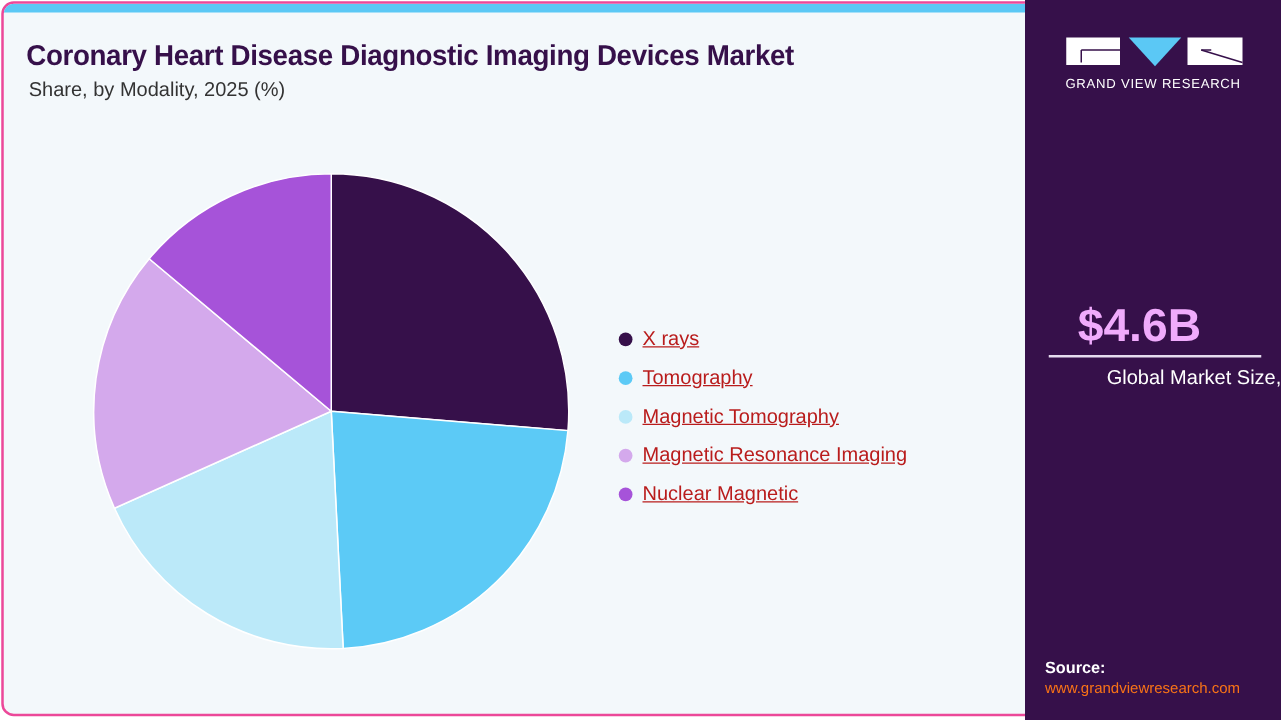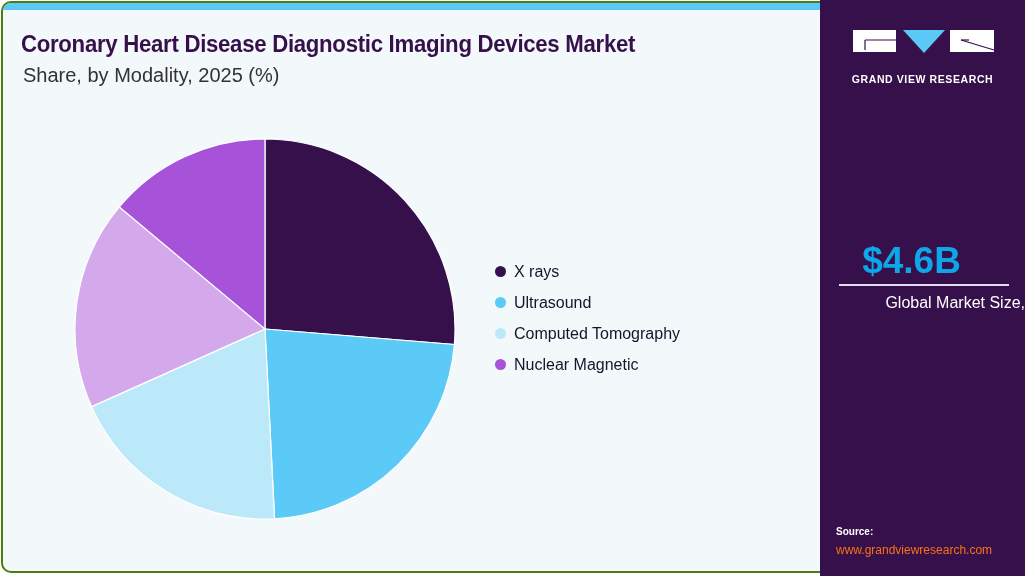--- a/index.html
+++ b/index.html
@@ -4,75 +4,75 @@
 <style>
   html, body { margin: 0; padding: 0; }
   body {
     width: 1025px; height: 576px; overflow: hidden;
     background: #ffffff;
     font-family: "Liberation Sans", sans-serif;
     position: relative;
   }
   .frame {
     position: absolute; left: 1px; top: 1px; width: 1021px; height: 572px;
-    border: 2px solid #4d7c0f; border-radius: 10px; box-sizing: border-box;
+    border: 2px solid #ec4899; border-radius: 10px; box-sizing: border-box;
     overflow: hidden; background: #f3f8fb;
   }
   .accent-bar {
     position: absolute; left: 0; top: 0; width: 822px; height: 7px;
     background: #5bc8f5;
   }
   .title {
     position: absolute; left: 18px; top: 28px;
     font-size: 23px; font-weight: bold; color: #36104a;
     letter-spacing: -0.3px; white-space: nowrap;
     transform: scaleX(0.965); transform-origin: left center;
   }
   .subtitle {
     position: absolute; left: 20px; top: 61px;
-    font-size: 20px; color: #333333; white-space: nowrap;
+    font-size: 16px; color: #333333; white-space: nowrap;
   }
   .pie-wrap { position: absolute; left: 0; top: 0; }
   .legend {
     position: absolute; left: 492px; top: 256px;
   }
   .legend-item {
     display: flex; align-items: center; height: 31px;
-    font-size: 16px; color: #0f172a; white-space: nowrap;
+    font-size: 16px; color: #b91c1c; white-space: nowrap; text-decoration: underline;
   }
   .legend-dot {
     width: 11px; height: 11px; border-radius: 50%;
     margin-left: 3px; margin-right: 8px; flex: 0 0 auto;
   }
   .side-panel {
     position: absolute; left: 820px; top: 0; width: 205px; height: 576px;
     background: #36104a;
   }
   .logo {
     position: absolute; left: 31px; top: 28px; width: 145px; height: 27px;
   }
   .logo-text {
-    position: absolute; left: 0; top: 73px; width: 205px; text-align: center;
-    font-size: 10.5px; font-weight: bold; color: #ffffff; letter-spacing: 0.6px;
+    position: absolute; left: 0; top: 61px; width: 205px; text-align: center;
+    font-size: 10.5px; font-weight: normal; color: #ffffff; letter-spacing: 0.6px;
   }
   .market-value {
     position: absolute; left: 0; top: 240px; width: 183px; text-align: center;
-    font-size: 37px; font-weight: bold; color: #0ea5e9;
+    font-size: 37px; font-weight: bold; color: #f0abfc;
   }
   .market-divider {
     position: absolute; left: 19px; top: 284px; width: 170px; height: 2px;
     background: #e6dcef;
   }
   .market-label {
     position: absolute; left: 0; top: 292px; width: 205px; text-align: right;
     font-size: 16px; line-height: 21px; color: #ffffff;
   }
   .source-label {
     position: absolute; left: 16px; top: 526px;
-    font-size: 10px; font-weight: bold; color: #ffffff;
+    font-size: 13px; font-weight: bold; color: #ffffff;
   }
   .source-url {
     position: absolute; left: 16px; top: 543px;
     font-size: 12px; color: #f97316;
   }
 </style>
 </head>
 <body>
 
 <div class="frame">
@@ -92,25 +92,29 @@
     </g>
 </svg>
 
 <div class="legend">
   <div class="legend-item">
     <span class="legend-dot" style="background: rgb(54, 16, 74);"></span>
     <span>X rays</span>
   </div>
   <div class="legend-item">
     <span class="legend-dot" style="background: rgb(92, 202, 246);"></span>
-    <span>Ultrasound</span>
+    <span>Tomography</span>
   </div>
   <div class="legend-item">
     <span class="legend-dot" style="background: rgb(187, 233, 249);"></span>
-    <span>Computed Tomography</span>
+    <span>Magnetic Tomography</span>
+  </div>
+  <div class="legend-item">
+    <span class="legend-dot" style="background: rgb(212, 169, 236);"></span>
+    <span>Magnetic Resonance Imaging</span>
   </div>
   <div class="legend-item">
     <span class="legend-dot" style="background: rgb(166, 83, 217);"></span>
     <span>Nuclear Magnetic</span>
   </div>
 </div>
 
 <div class="side-panel">
   <svg class="logo" width="145" height="27" viewBox="0 0 145 27">
     <rect x="2" y="2" width="43" height="22" fill="#ffffff"></rect>

